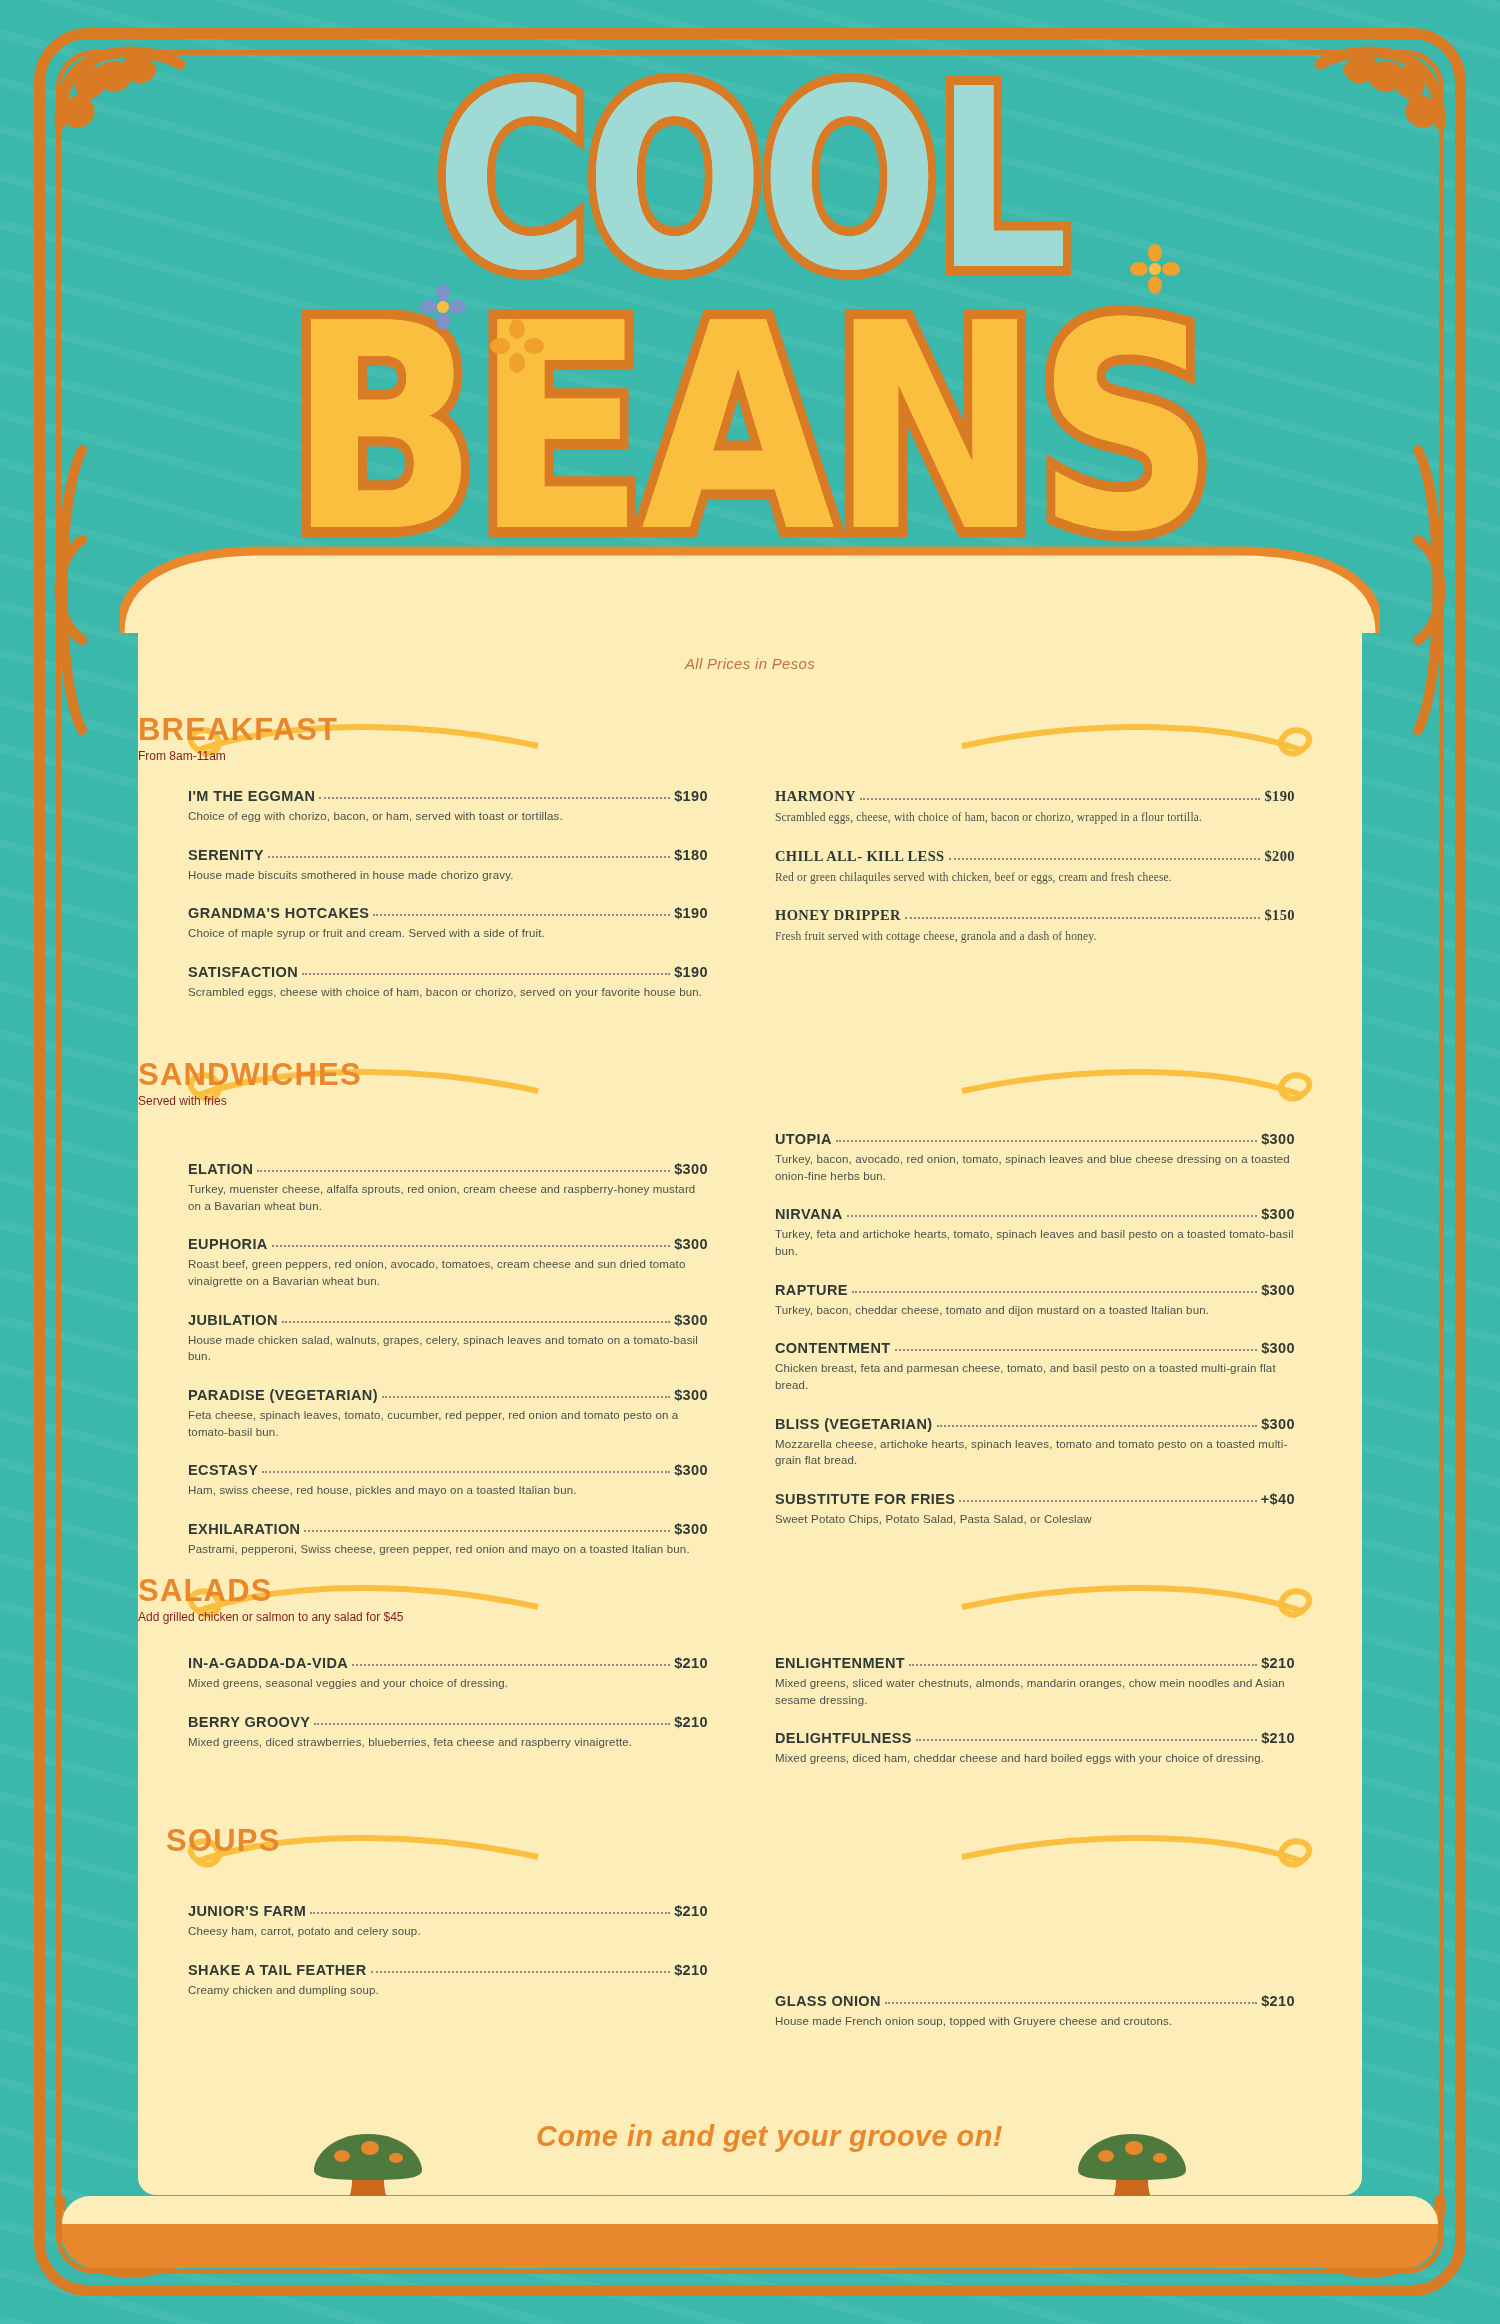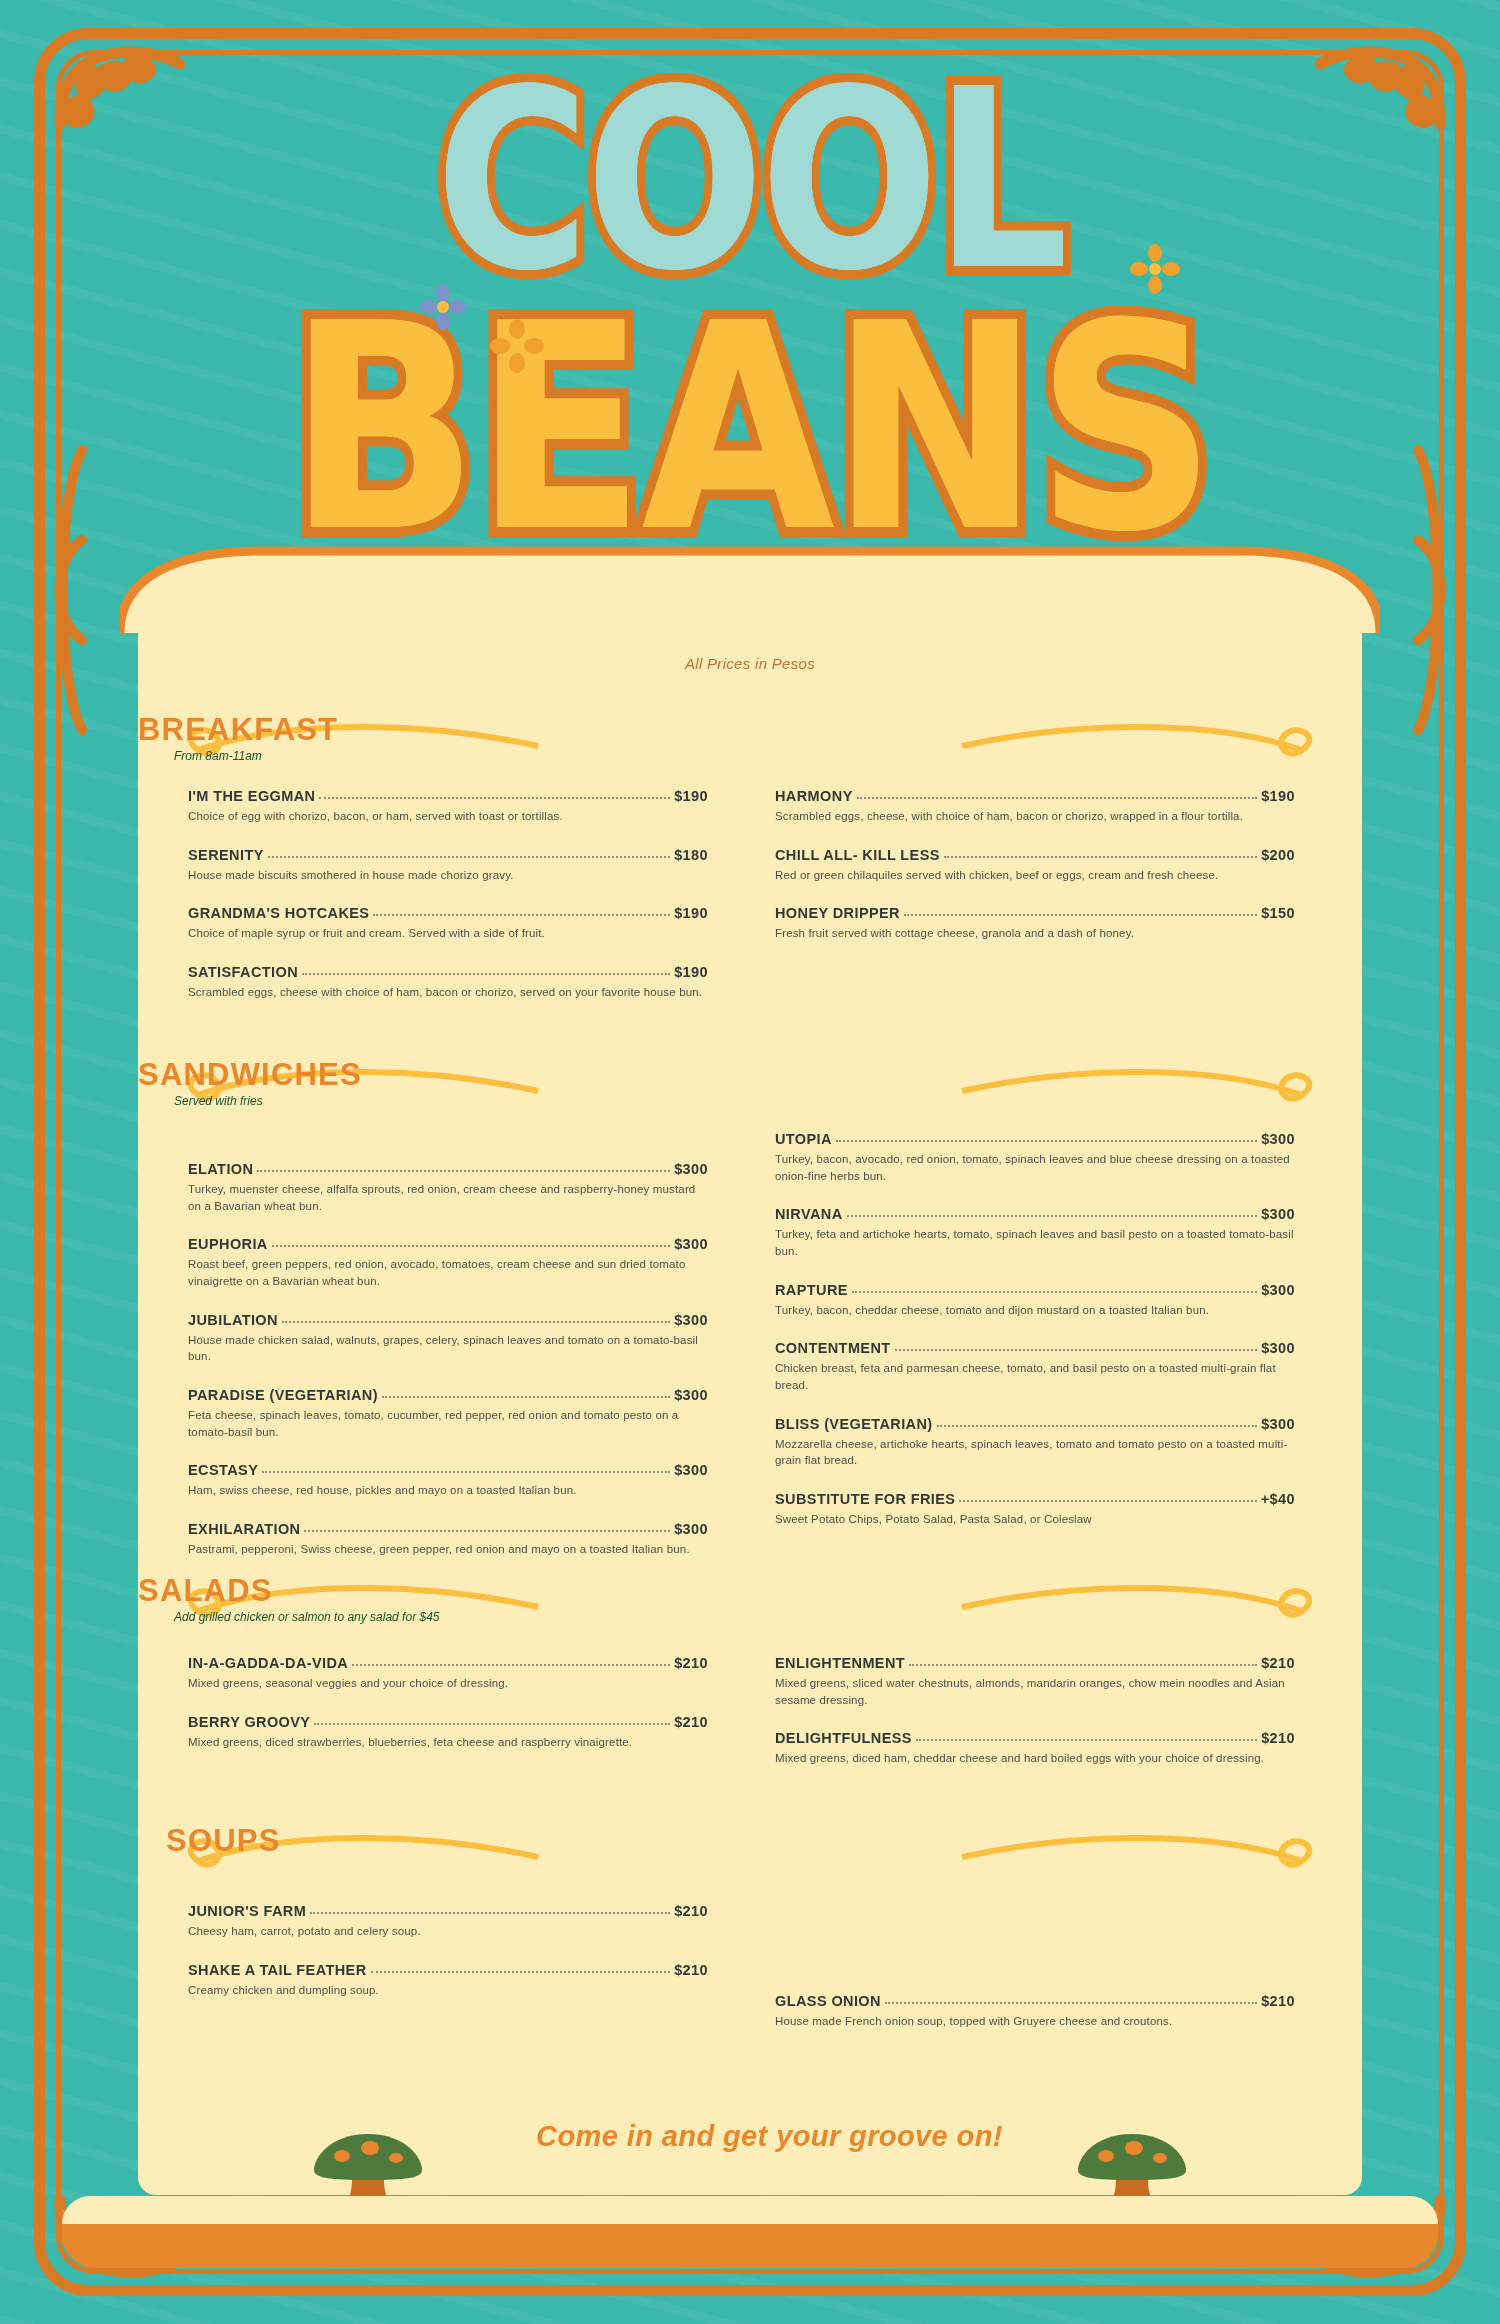--- a/index.html
+++ b/index.html
@@ -166,24 +166,22 @@
   .section-title {
     position: relative;
     font-size: 31px;
     font-weight: 700;
     color: #e8872c;
     letter-spacing: 1.2px;
   }
   .section-sub {
     position: relative;
     font-size: 12px;
-    font-style: italic;
-    color: #14532d;
+    color: #7f1d1d;
     margin-top: 1px;
-    padding-left: 36px;
   }
 
   
   .col {
     position: absolute;
     width: 520px;
   }
   .col-l { left: 188px; }
   .col-r { left: 775px; }
 
@@ -395,21 +393,21 @@
     <div class="item">
       <div class="item-line">
         <span class="item-name">SATISFACTION</span>
         <span class="dots"></span>
         <span class="item-price">$190</span>
       </div>
       <div class="item-desc">Scrambled eggs, cheese with choice of ham, bacon or chorizo, served on your favorite house bun.</div>
     </div>
   </div>
 
-  <div class="col col-r" style="top:788px;">
+  <div class="col col-r" style="top:788px;font-family:Liberation Serif, serif;">
     <div class="item">
       <div class="item-line">
         <span class="item-name">HARMONY</span>
         <span class="dots"></span>
         <span class="item-price">$190</span>
       </div>
       <div class="item-desc">Scrambled eggs, cheese, with choice of ham, bacon or chorizo, wrapped in a flour tortilla.</div>
     </div>
     <div class="item">
       <div class="item-line">

